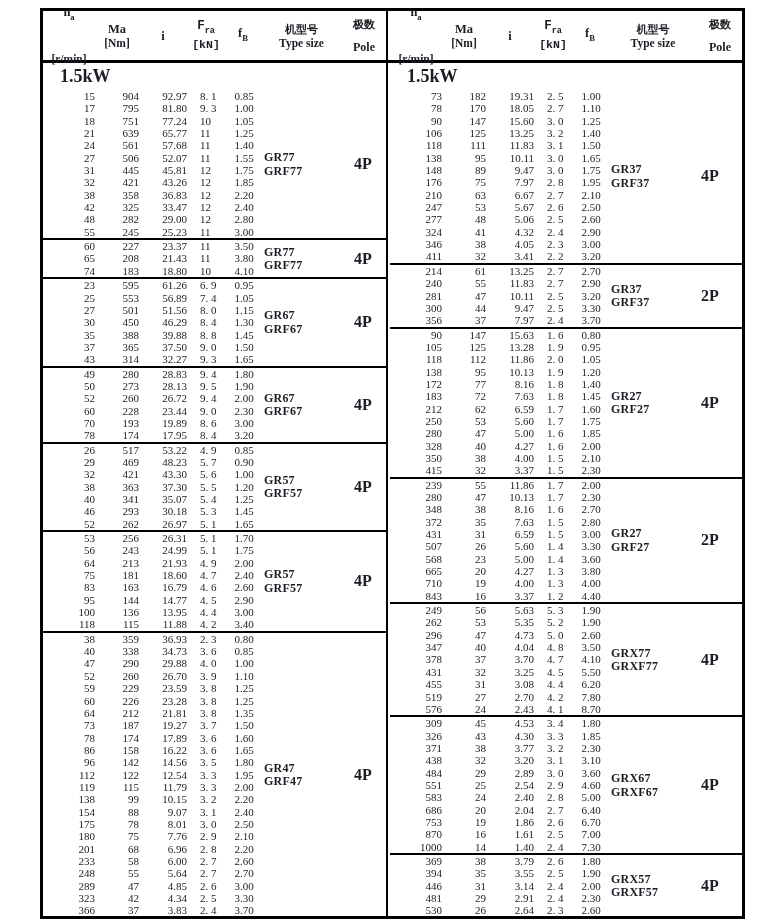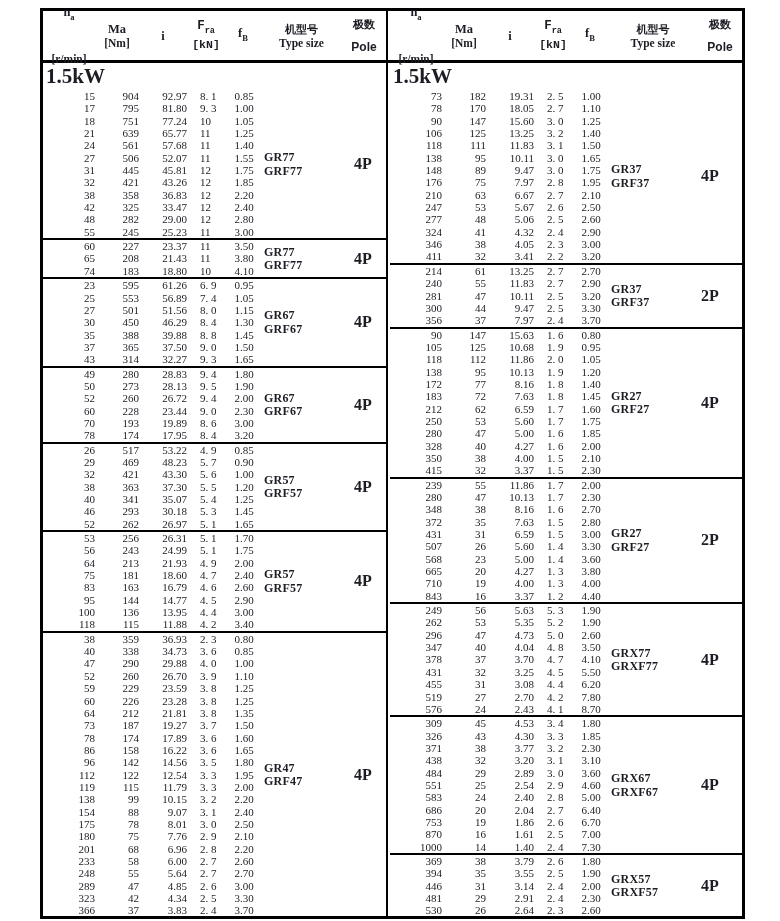--- a/index.html
+++ b/index.html
@@ -12,29 +12,29 @@
   
   .thead{display:flex;height:49px;border-bottom:3px solid #000;}
   .half-header{display:flex;}
   .half-header.lh{width:343px;}
   .half-header.rh{flex:1;padding-left:4px;}
   .hcell{display:flex;flex-direction:column;justify-content:center;align-items:center;
          font-weight:bold;font-size:12.5px;line-height:14px;}
   .hmain sub{font-size:8.5px;}
   .hmain.cjk{font-family:sans-serif;font-size:11px;}
   .hunit{font-size:11.5px;font-weight:bold;}
-  .hunit.mono{font-family:Liberation Sans, sans-serif;font-size:12px;margin-top:9px;}
+  .hunit.mono{font-family:Liberation Serif, serif;font-size:12px;margin-top:9px;}
   .hc-na{width:52px;gap:29px;} .hc-ma{width:44px;} .hc-i{width:48px;} .hc-fra{width:38px;font-family:Liberation Mono, monospace;}
   .hc-fb{width:36px;} .hc-type{flex:1;} .hc-pole{width:44px;}
   
   .tbody{display:flex;}
   .half{position:relative;}
   .half.lh{width:343px;}
   .half.rh{flex:1;padding-left:4px;}
-  .kw{height:27px;line-height:27px;font-weight:bold;font-size:21px;padding-left:3px;
+  .kw{height:27px;line-height:27px;font-weight:bold;font-size:18px;padding-left:17px;
       font-family:"Liberation Serif",serif;}
   .block{position:relative;border-top:2px solid #000;}
   .blocks .block:first-child{border-top:none;}
   .row{display:flex;height:12.35px;line-height:12.5px;font-size:11px;white-space:pre;}
   .c-na{width:52px;text-align:right;}
   .c-ma{width:44px;text-align:right;}
   .c-i{width:48px;text-align:right;}
   .c-fra{width:38px;box-sizing:border-box;padding-left:13px;text-align:left;}
   .c-fb{width:38px;text-align:center;}
   .type{position:absolute;left:221px;top:50%;transform:translateY(-50%);
@@ -259,21 +259,21 @@
               <div class="row"><span class="c-na">300</span><span class="c-ma">44</span><span class="c-i">9.47</span><span class="c-fra">2. 5</span><span class="c-fb">3.30</span></div>
               <div class="row"><span class="c-na">356</span><span class="c-ma">37</span><span class="c-i">7.97</span><span class="c-fra">2. 4</span><span class="c-fb">3.70</span></div>
               <div class="type">
                 <div>GR37</div>
                 <div>GRF37</div>
               </div>
               <div class="pole">2P</div>
             </div>
             <div class="block">
               <div class="row"><span class="c-na">90</span><span class="c-ma">147</span><span class="c-i">15.63</span><span class="c-fra">1. 6</span><span class="c-fb">0.80</span></div>
-              <div class="row"><span class="c-na">105</span><span class="c-ma">125</span><span class="c-i">10.68</span><span class="c-fra">1. 9</span><span class="c-fb">0.95</span></div>
+              <div class="row"><span class="c-na">105</span><span class="c-ma">125</span><span class="c-i">13.28</span><span class="c-fra">1. 9</span><span class="c-fb">0.95</span></div>
               <div class="row"><span class="c-na">118</span><span class="c-ma">112</span><span class="c-i">11.86</span><span class="c-fra">2. 0</span><span class="c-fb">1.05</span></div>
               <div class="row"><span class="c-na">138</span><span class="c-ma">95</span><span class="c-i">10.13</span><span class="c-fra">1. 9</span><span class="c-fb">1.20</span></div>
               <div class="row"><span class="c-na">172</span><span class="c-ma">77</span><span class="c-i">8.16</span><span class="c-fra">1. 8</span><span class="c-fb">1.40</span></div>
               <div class="row"><span class="c-na">183</span><span class="c-ma">72</span><span class="c-i">7.63</span><span class="c-fra">1. 8</span><span class="c-fb">1.45</span></div>
               <div class="row"><span class="c-na">212</span><span class="c-ma">62</span><span class="c-i">6.59</span><span class="c-fra">1. 7</span><span class="c-fb">1.60</span></div>
               <div class="row"><span class="c-na">250</span><span class="c-ma">53</span><span class="c-i">5.60</span><span class="c-fra">1. 7</span><span class="c-fb">1.75</span></div>
               <div class="row"><span class="c-na">280</span><span class="c-ma">47</span><span class="c-i">5.00</span><span class="c-fra">1. 6</span><span class="c-fb">1.85</span></div>
               <div class="row"><span class="c-na">328</span><span class="c-ma">40</span><span class="c-i">4.27</span><span class="c-fra">1. 6</span><span class="c-fb">2.00</span></div>
               <div class="row"><span class="c-na">350</span><span class="c-ma">38</span><span class="c-i">4.00</span><span class="c-fra">1. 5</span><span class="c-fb">2.10</span></div>
               <div class="row"><span class="c-na">415</span><span class="c-ma">32</span><span class="c-i">3.37</span><span class="c-fra">1. 5</span><span class="c-fb">2.30</span></div>

